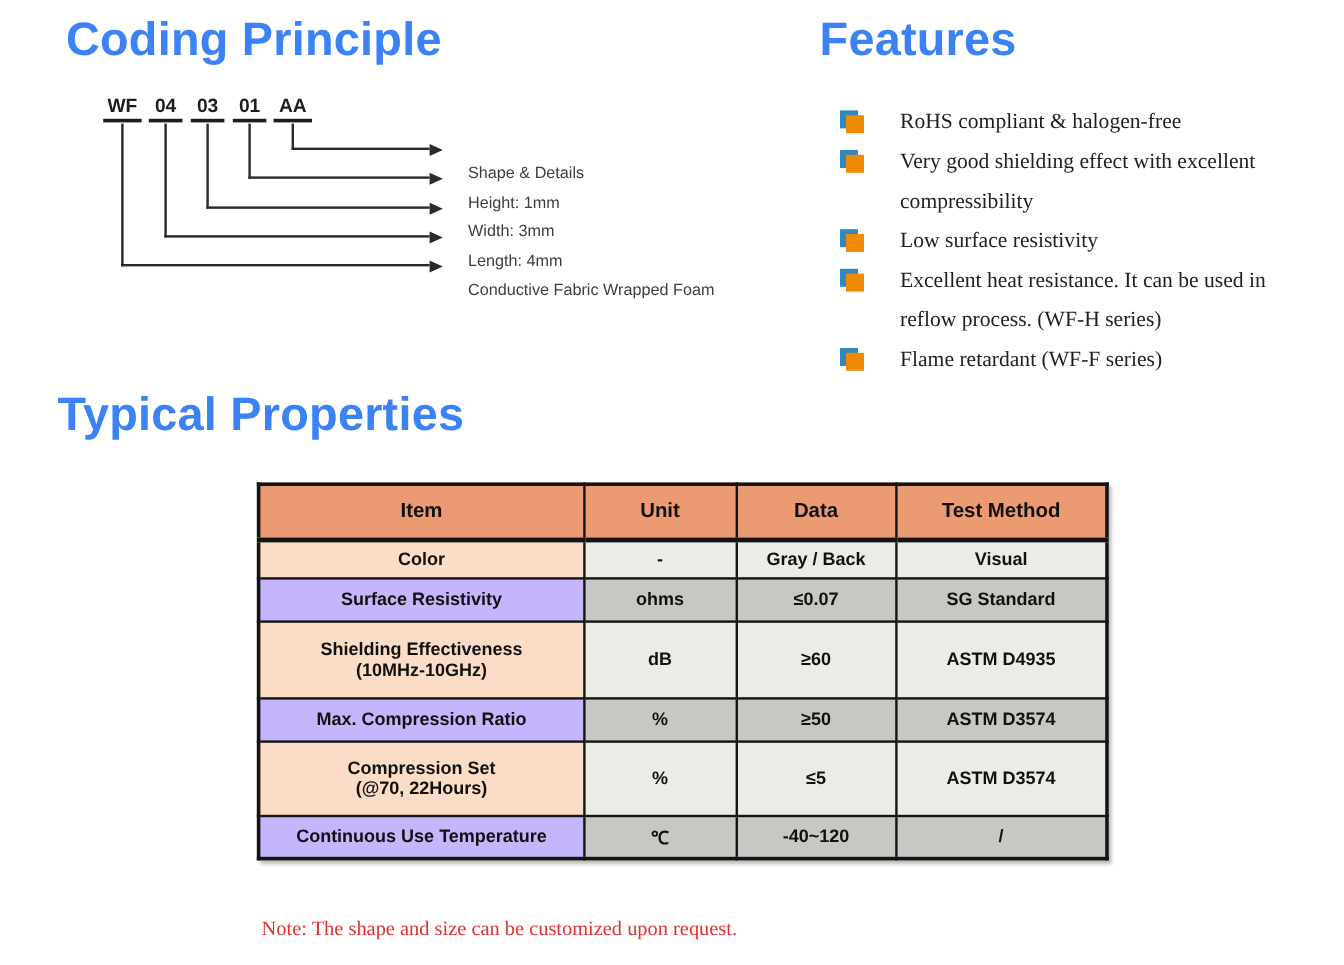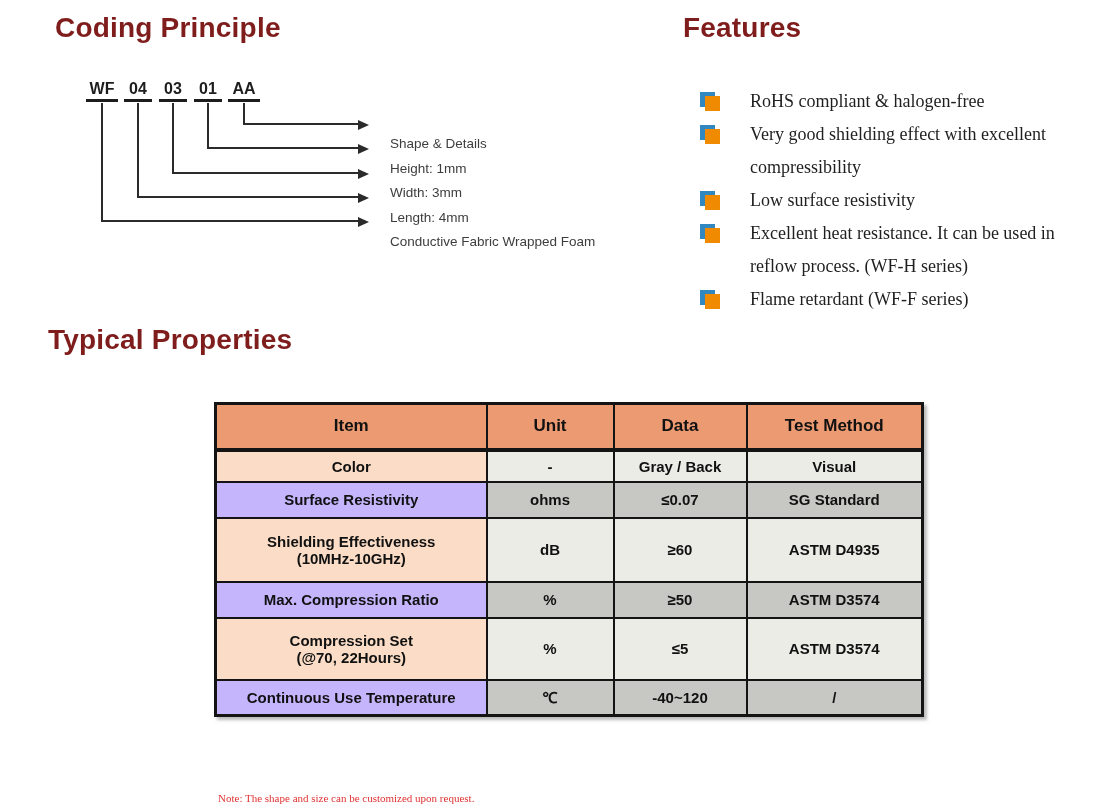--- a/index.html
+++ b/index.html
@@ -9,22 +9,22 @@
     width: 1120px;
     height: 804px;
     background: #ffffff;
     font-family: "Liberation Sans", sans-serif;
     overflow: hidden;
   }
   .h1 {
     position: absolute;
     font-family: "Liberation Sans", sans-serif;
     font-weight: 700;
-    font-size: 28px;
-    color: #7f1d1d;
+    font-size: 39px;
+    color: #3b82f6;
     letter-spacing: 0.2px;
   }
   #coding-title { left: 55px; top: 12px; }
   #features-title { left: 683px; top: 12px; }
   #properties-title { left: 48px; top: 324px; }
 
   
   .code-seg {
     position: absolute;
     top: 78px;
@@ -156,23 +156,22 @@
   tr.r-dark td { background: #C7C7C3; height: 36px; }
   tr.r-dark td.item-cell { background: #c4b5fd; }
   tr.tall-light td { height: 64px; }
   tr.tall-light2 td { height: 62px; }
 
   .note {
     position: absolute;
     left: 218px;
     top: 764px;
     font-family: "Liberation Serif", serif;
-    font-size: 11px;
+    font-size: 17px;
     color: #E03131;
-    margin-top: 28px;
   }
 </style>
 </head>
 <body>
 
 <div class="page">
 
   <div class="h1" id="coding-title">Coding Principle</div>
 
   <span class="code-seg" id="seg-0">WF</span>

